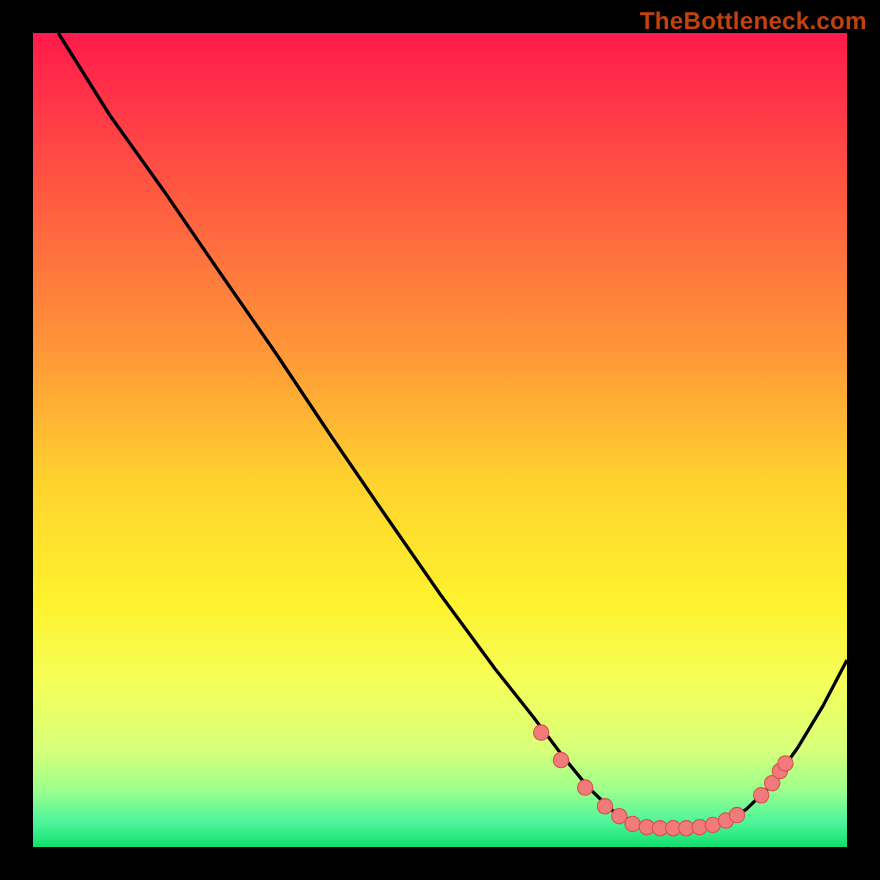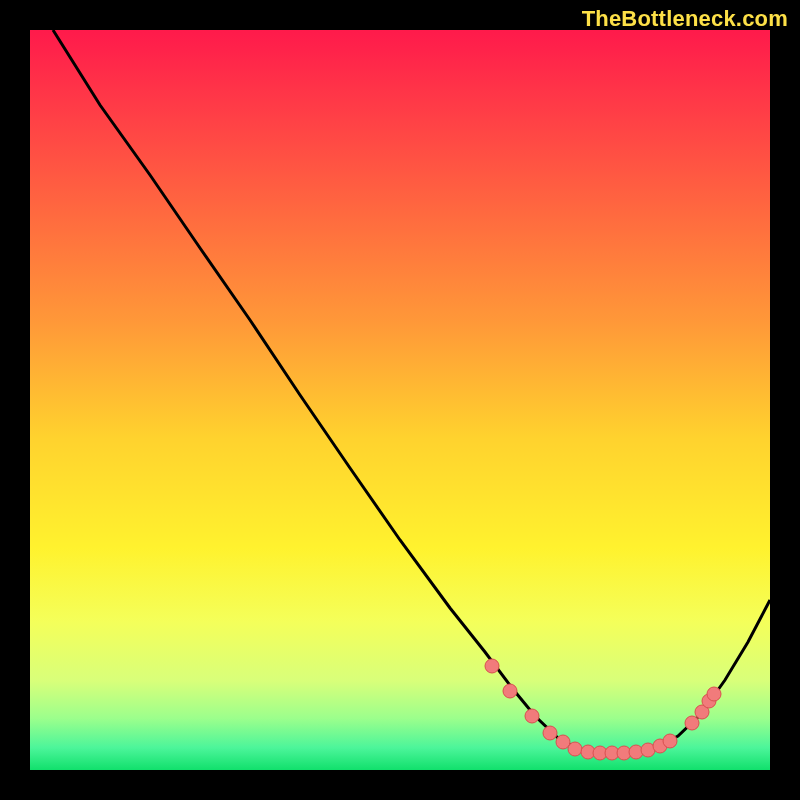--- a/index.html
+++ b/index.html
@@ -13,21 +13,21 @@
   }
   .wrap {
     position: relative;
     width: 800px;
     height: 800px;
   }
   .watermark {
     position: absolute;
     top: 6px;
     right: 12px;
-    color: #fde047;
+    color: #c2410c;
     font-size: 22px;
     font-weight: 600;
     letter-spacing: 0.2px;
     z-index: 20;
   }
   svg {
     position: absolute;
     top: 0;
     left: 0;
   }

